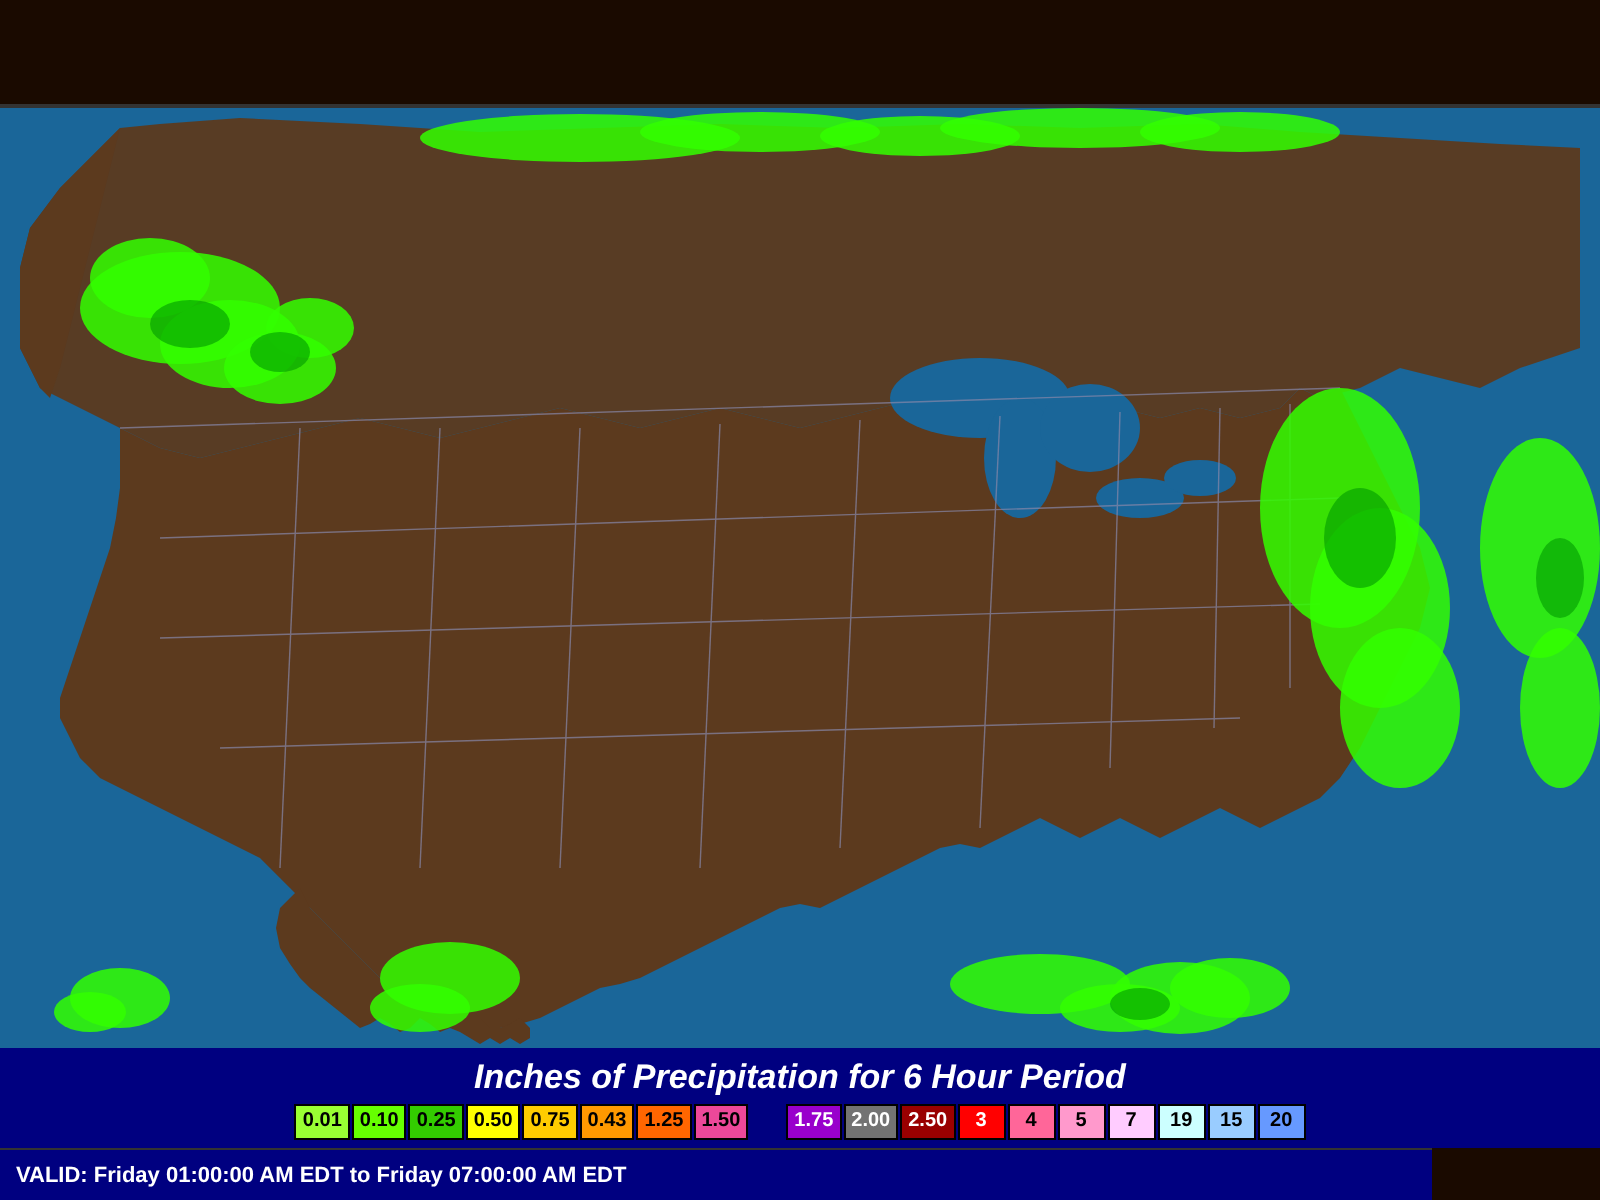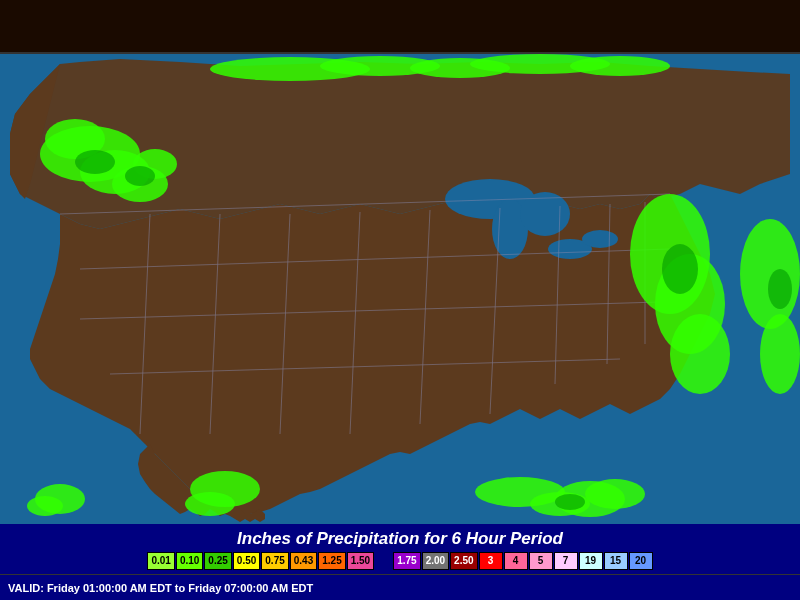--- a/index.html
+++ b/index.html
@@ -99,21 +99,21 @@
       height: 18px;
       min-width: 24px;
       padding: 0 3px;
       font-size: 10px;
       font-weight: bold;
       color: #000;
     }
 
     
     #footer {
-      width: 800px;
+      width: 716px;
       height: 26px;
       background: #000080;
       display: flex;
       align-items: center;
       padding: 0 8px;
       border-top: 1px solid #333;
     }
 
     #footer-text {
       color: #ffffff;

